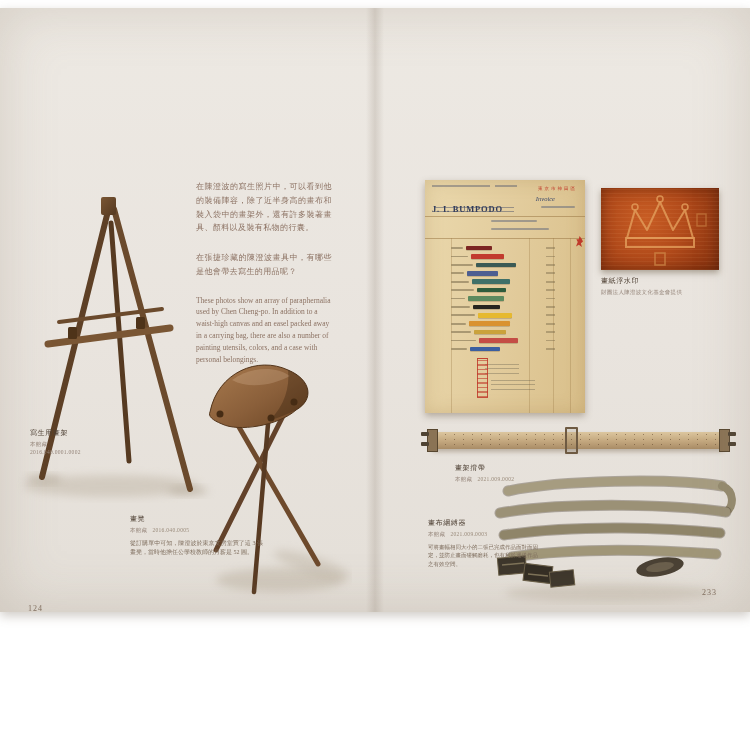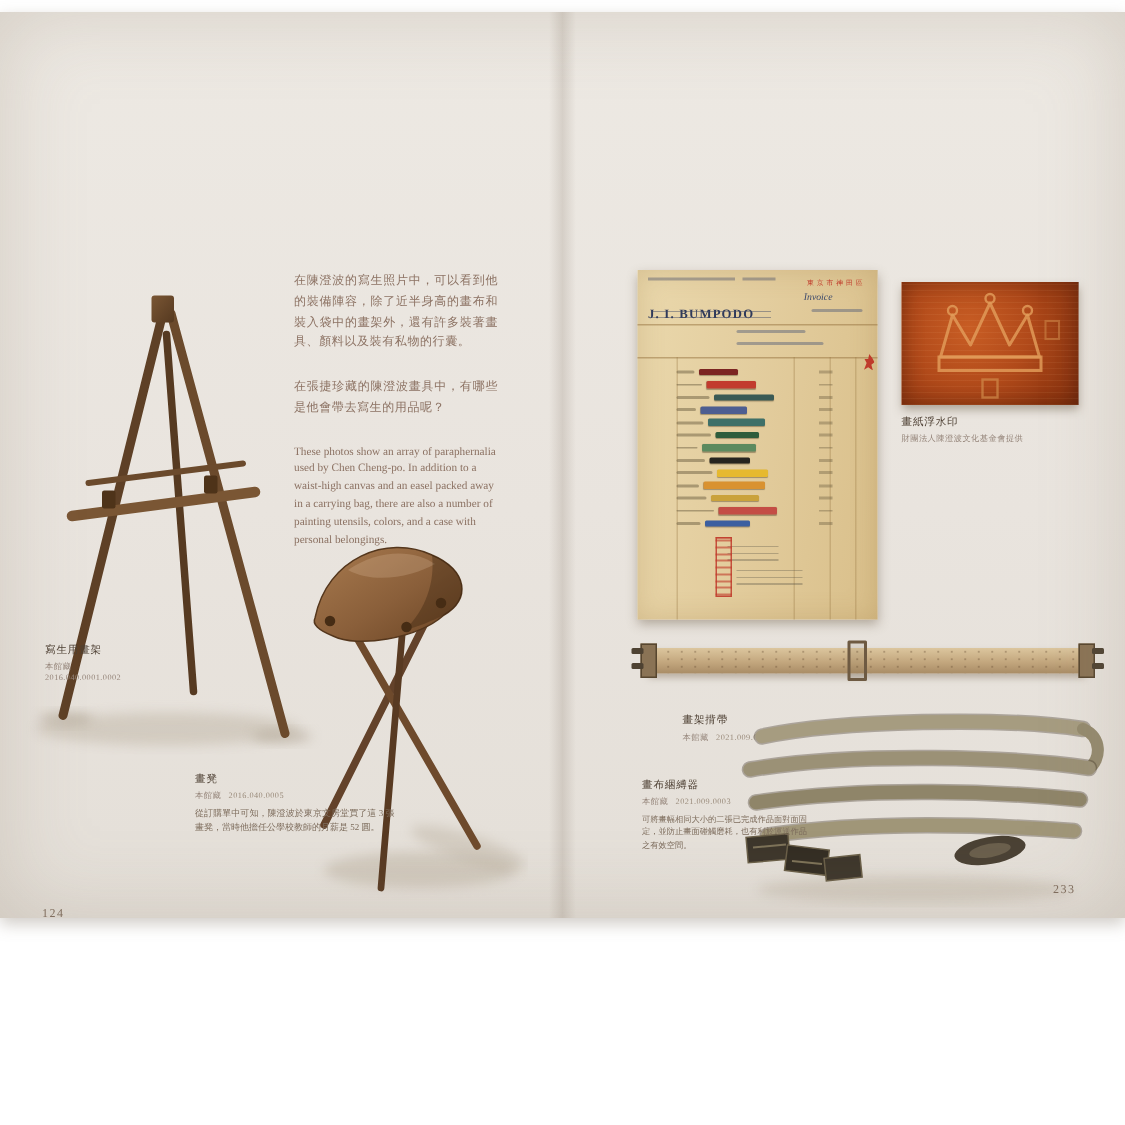--- a/index.html
+++ b/index.html
@@ -253,21 +253,21 @@
 
     <div class="abs belt-strap"></div>
     <div class="abs belt-cap" style="left:427px"></div>
     <div class="abs belt-prong" style="left:421px;top:424px"></div>
     <div class="abs belt-prong" style="left:421px;top:434px"></div>
     <div class="abs belt-cap" style="left:719px"></div>
     <div class="abs belt-prong" style="left:728px;top:424px"></div>
     <div class="abs belt-prong" style="left:728px;top:434px"></div>
     <div class="abs belt-buckle"></div>
 
-    <div class="abs" style="left:455px;top:467px">
+    <div class="abs" style="left:455px;top:455px">
       <div class="cap-title">畫架揹帶</div>
       <div class="cap-meta">
         <span>本館藏</span><span class="acc">2021.009.0002</span>
       </div>
     </div>
 
     <svg class="abs" style="left:490px;top:463px" width="248" height="134" viewBox="0 0 248 134">
       <ellipse cx="120" cy="122" rx="105" ry="9" fill="#b4a895" opacity=".35" filter="url(#blur1)"></ellipse>
       <path d="M18,20 C70,9 180,7 232,15" fill="none" stroke="rgba(60,50,35,.35)" stroke-width="11" stroke-linecap="round"></path>
       <path d="M18,20 C70,9 180,7 232,15" fill="none" stroke="#a69c80" stroke-width="9" stroke-linecap="round"></path>

